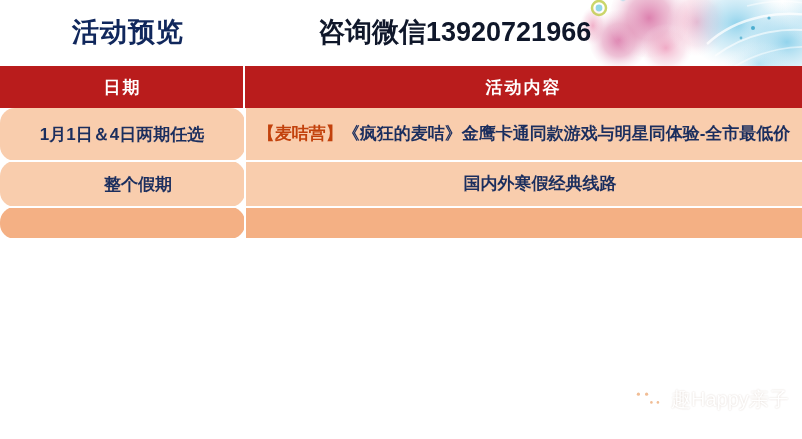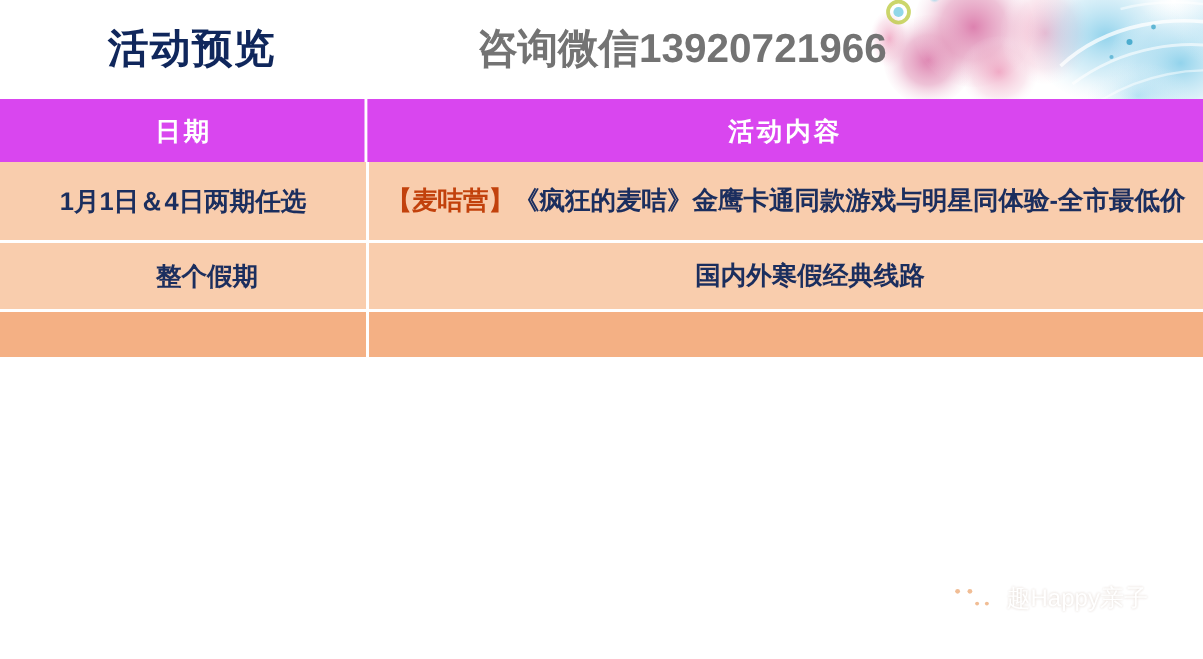--- a/index.html
+++ b/index.html
@@ -53,21 +53,21 @@
     color: #10275c;
     letter-spacing: 1px;
     white-space: nowrap;
   }
   .title-wechat {
     position: absolute;
     left: 318px;
     top: 14px;
     font-size: 27px;
     font-weight: bold;
-    color: #737373;
+    color: #0f172a;
     letter-spacing: 0px;
     white-space: nowrap;
   }
 
   
   .tbl {
     position: absolute;
     left: 0;
     top: 66px;
     width: 802px;
@@ -77,40 +77,41 @@
   .tbl td, .tbl th {
     padding: 0;
     margin: 0;
     border: none;
     vertical-align: middle;
   }
   .col-date { width: 245px; }
   .col-body { width: 557px; }
 
   .hdr-row th {
-    background: #d946ef;
+    background: #b91c1c;
     color: #ffffff;
     height: 42px;
     font-size: 17px;
     font-weight: bold;
     text-align: center;
     letter-spacing: 2px;
   }
   .hdr-row th.col-date {
     box-shadow: inset -2px 0 0 #ffffff;
   }
 
   .r-light td { background: #f9cdad; }
   .r-dark  td { background: #f4b084; }
 
   .tbl tbody td {
     border-bottom: 2px solid #ffffff;
   }
   .tbl tbody td.cell-date {
     border-right: 2px solid #ffffff;
+    border-radius: 15px;
   }
 
   .cell-date {
     text-align: center;
     color: #1b2e5e;
     font-size: 17px;
     font-weight: bold;
     padding: 6px 2px;
     letter-spacing: 0px;
   }
@@ -136,21 +137,21 @@
     position: absolute;
     left: 630px;
     top: 386px;
     display: flex;
     align-items: center;
     gap: 7px;
     pointer-events: none;
     opacity: 0.93;
   }
   .wm-text {
-    font-size: 16px;
+    font-size: 20px;
     color: #ffffff;
     font-weight: normal;
     white-space: nowrap;
     text-shadow: 0 0 2px rgba(120,70,40,0.25);
   }
 </style>
 </head>
 <body>
 
 <div class="page">

